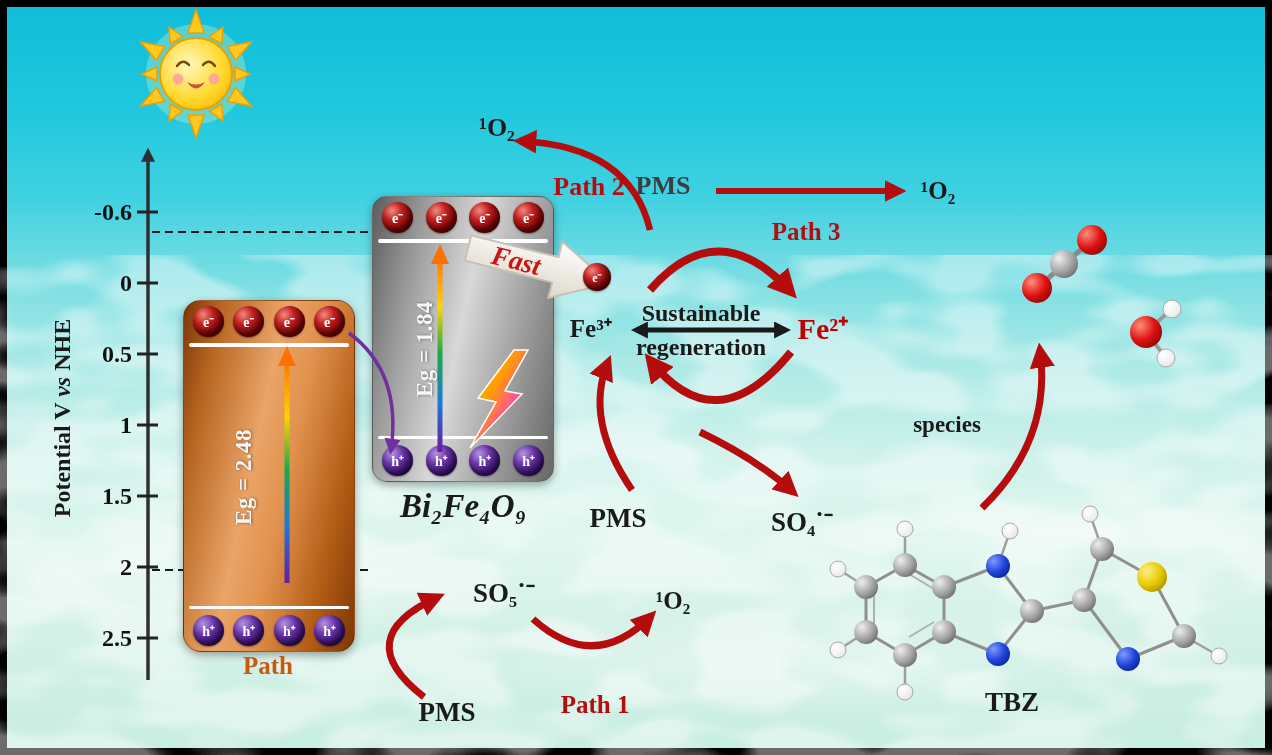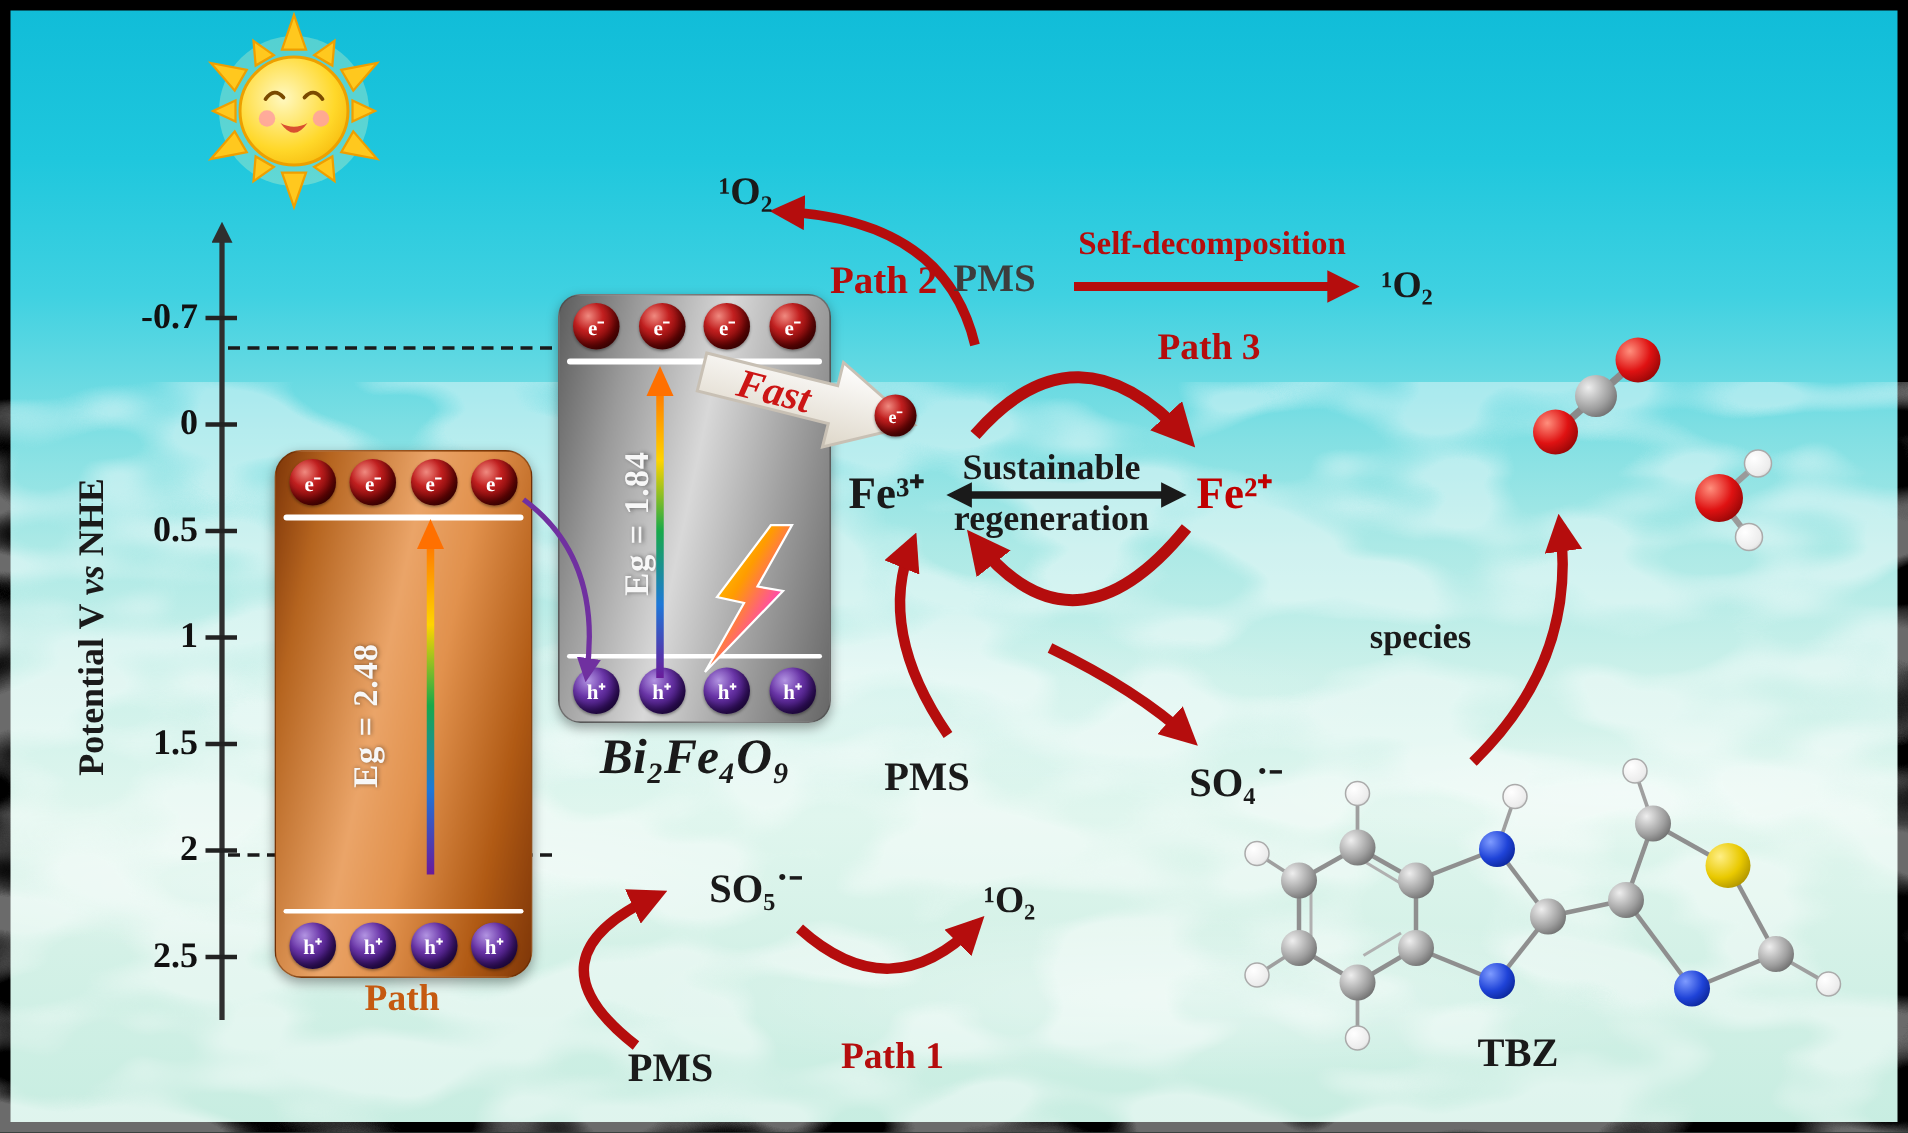--- a/index.html
+++ b/index.html
@@ -327,51 +327,50 @@
         <circle cx="1102" cy="549" r="12" fill="url(#gC)"></circle>
           <circle cx="1184" cy="636" r="12" fill="url(#gC)"></circle>
       </g>
       <circle cx="998" cy="566" r="12" fill="url(#gN)"></circle>
       <circle cx="998" cy="654" r="12" fill="url(#gN)"></circle>
       <circle cx="1128" cy="659" r="12" fill="url(#gN)"></circle>
       <circle cx="1152" cy="577" r="15" fill="url(#gS)"></circle>
     </g>
   </svg>
 
-  <div class="tick" style="top:212px;">-0.7</div>
+  <div class="tick" style="top:212px;">-0.6</div>
   <div class="tick" style="top:283px;">0</div>
   <div class="tick" style="top:354px;">0.5</div>
   <div class="tick" style="top:425px;">1</div>
   <div class="tick" style="top:496px;">1.5</div>
   <div class="tick" style="top:567px;">2</div>
   <div class="tick" style="top:638px;">2.5</div>
 
   <div class="lbl" id="axis-title" style="left:62px; top:418px;">
     <span>Potential V </span><span class="it">vs</span><span> NHE</span>
   </div>
 
   <div class="lbl" style="left:268px; top:666px; font-size:25px; color:#c55a11;">Path</div>
   <div class="lbl" style="left:463px; top:506px; font-size:33px;font-style:italic;">Bi₂Fe₄O₉</div>
 
   <div class="lbl" id="fast-label" style="left:516px; top:261px;">Fast</div>
   <span class="sphere electron" id="fast-electron">e⁻</span>
 
   <div class="lbl" style="left:497px; top:128px; font-size:26px;">¹O₂</div>
   <div class="lbl red" style="left:573px; top:187px; font-size:26px;margin-left:16px;">Path 2</div>
   <div class="lbl" style="left:663px; top:186px; font-size:26px; color:#3d3d3d;">PMS</div>
-  <div class="lbl red" style="left:808px; top:162px; font-size:22px;">Self-decomposition</div>
   <div class="lbl red" style="left:806px; top:232px; font-size:25px;">Path 3</div>
   <div class="lbl" style="left:938px; top:191px; font-size:25px;">¹O₂</div>
 
-  <div class="lbl" style="left:591px; top:327px; font-size:30px;text-align:right;">Fe³⁺</div>
+  <div class="lbl" style="left:591px; top:327px; font-size:25px;text-align:right;">Fe³⁺</div>
   <div class="lbl" style="left:823px; top:327px; font-size:30px; color:#c00000;">Fe²⁺</div>
   <div class="lbl" style="left:701px; top:313px; font-size:24px;">Sustainable</div>
   <div class="lbl" style="left:701px; top:347px; font-size:24px;">regeneration</div>
   <div class="lbl" style="left:618px; top:518px; font-size:27px;">PMS</div>
-  <div class="lbl" style="left:802px; top:520px; font-size:27px;margin-left:22px;">SO₄˙⁻</div>
+  <div class="lbl" style="left:802px; top:520px; font-size:27px;">SO₄˙⁻</div>
 
   <div class="lbl" style="left:504px; top:591px; font-size:27px;">SO₅˙⁻</div>
   <div class="lbl" style="left:673px; top:601px; font-size:25px;">¹O₂</div>
   <div class="lbl red" style="left:595px; top:688px; font-size:25px;margin-top:17px;">Path 1</div>
   <div class="lbl" style="left:447px; top:712px; font-size:27px;">PMS</div>
 
   <div class="lbl" style="left:947px; top:425px; font-size:23px;">species</div>
   <div class="lbl" style="left:1012px; top:702px; font-size:27px;text-align:center;">TBZ</div>
 
 </div>

